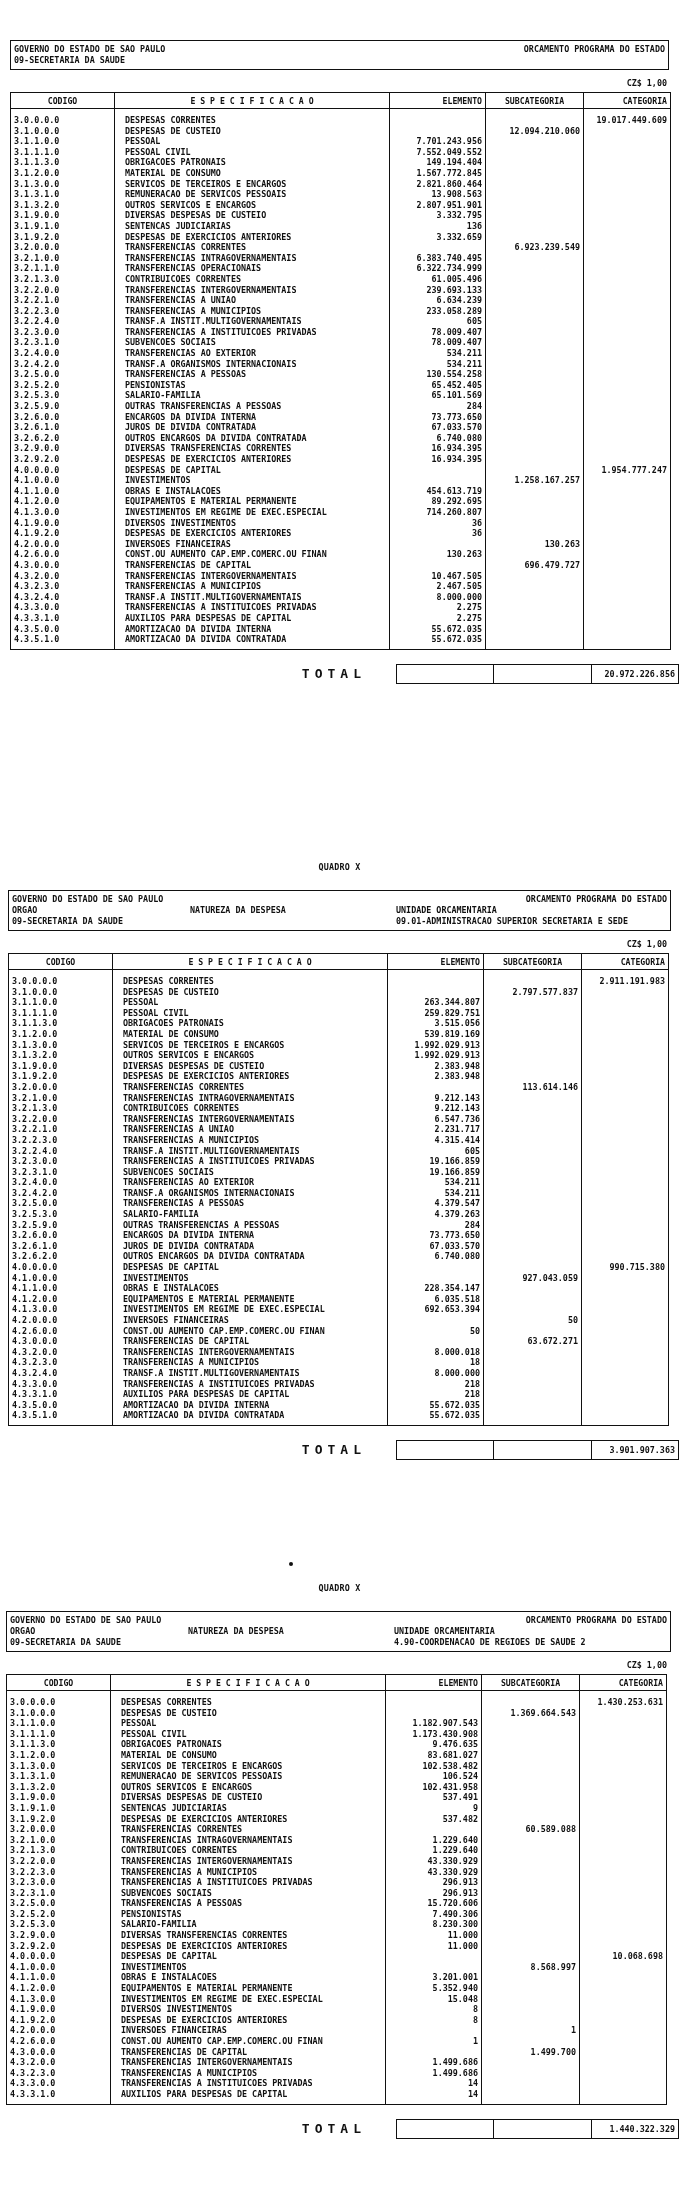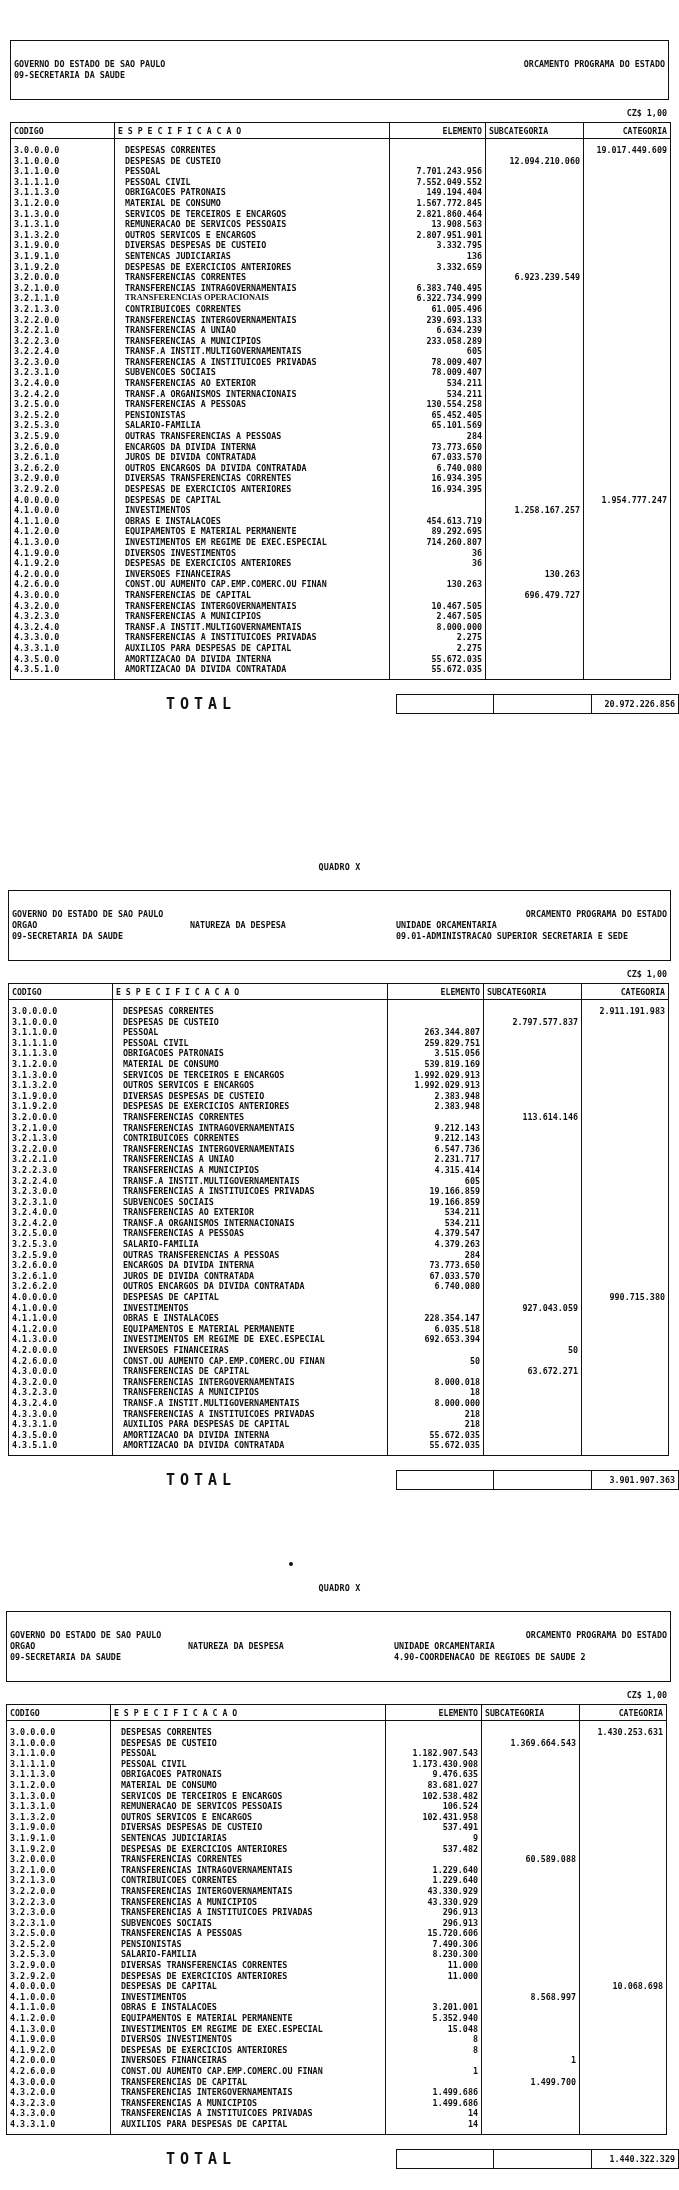--- a/index.html
+++ b/index.html
@@ -4,43 +4,43 @@
 <style>
   * { box-sizing: border-box; margin: 0; padding: 0; }
   body {
     width: 679px; height: 2190px; background: #ffffff; color: #111;
     font-family: "DejaVu Sans Mono", "Liberation Mono", monospace;
     font-size: 8.4px; font-weight: bold; position: relative; overflow: hidden;
   }
   .quadro { position: absolute; left: 0; width: 679px; }
   .q-title { text-align: center; font-size: 8.4px; letter-spacing: 0.2px; }
   .hdr-box {
-    margin: 0 10px 0 10px; border: 1.2px solid #111; padding: 18px 3px;
+    margin: 0 10px 0 10px; border: 1.2px solid #111; padding: 3px 3px;
     line-height: 11px; position: relative;
   }
   .hdr-row { display: flex; justify-content: space-between; white-space: pre; }
   .currency { text-align: right; padding-right: 12px; margin-top: 8px; }
   table.grid {
     margin-left: 10px; width: 660px; border-collapse: collapse;
     border: 1.4px solid #111; margin-top: 4px; table-layout: fixed;
   }
   table.grid th {
     border: 1.2px solid #111; height: 16px; font-weight: bold;
     font-size: 8.2px; padding: 0 3px; white-space: pre;
   }
   table.grid td {
     border-left: 1.2px solid #111; border-right: 1.2px solid #111;
     padding: 0 3px; line-height: 10.6px; white-space: pre; height: 10.6px;
   }
   table.grid tr.first td { padding-top: 6px; margin-left: 8px; }
   table.grid tr.last td { padding-bottom: 4px; }
   .num { text-align: right; }
-  .center { text-align: left; }
+  .center { text-align: center; }
   .total-row { display: flex; margin-top: 14px; align-items: center; }
-  .total-label { width: 382px; text-align: center; padding-right: 30px; letter-spacing: 5px; font-size: 15px; margin-left: 36px; }
+  .total-label { width: 382px; text-align: right; padding-right: 30px; letter-spacing: 5px; font-size: 13px; margin-left: 36px; }
   .total-box { display: flex; border: 1.4px solid #111; height: 20px; }
   .total-box div { border-left: 1.2px solid #111; height: 100%; display: flex; align-items: center; justify-content: flex-end; padding-right: 3px; }
   .total-box div:first-child { border-left: none; }
   .dot { position: absolute; width: 4px; height: 4px; background: #111; border-radius: 50%; }
 </style>
 </head>
 <body>
 
 <section class="quadro" style="top:22px;">
   <div class="hdr-box" style="margin-top:18px;">
@@ -164,21 +164,21 @@
         </tr>
         <tr>
           <td>3.2.1.0.0</td>
           <td style="padding-left: 10px;">TRANSFERENCIAS INTRAGOVERNAMENTAIS</td>
           <td class="num">6.383.740.495</td>
           <td class="num"></td>
           <td class="num"></td>
         </tr>
         <tr>
           <td>3.2.1.1.0</td>
-          <td style="padding-left: 10px; font-family: Liberation Serif, serif;">TRANSFERENCIAS OPERACIONAIS</td>
+          <td style="padding-left: 10px;">TRANSFERENCIAS OPERACIONAIS</td>
           <td class="num">6.322.734.999</td>
           <td class="num"></td>
           <td class="num"></td>
         </tr>
         <tr>
           <td>3.2.1.3.0</td>
           <td style="padding-left: 10px;">CONTRIBUICOES CORRENTES</td>
           <td class="num">61.005.496</td>
           <td class="num"></td>
           <td class="num"></td>

